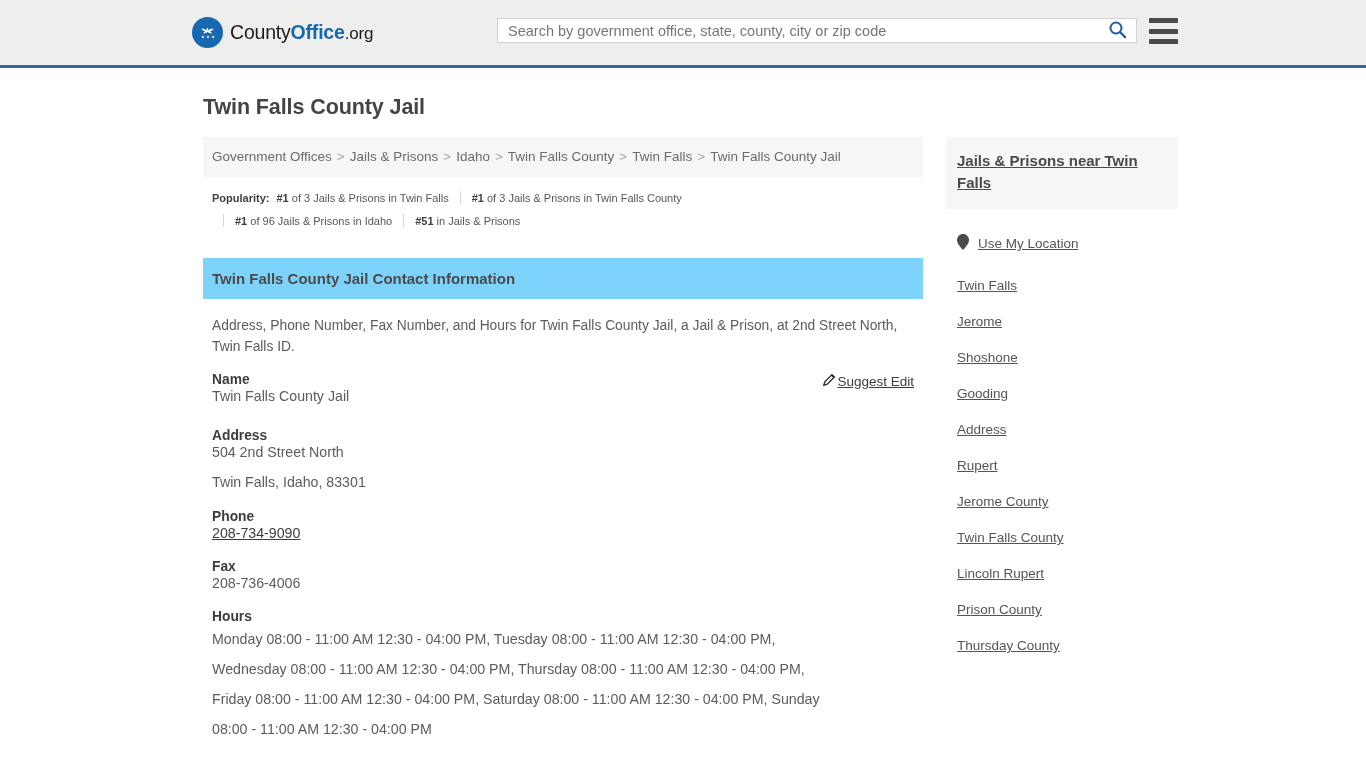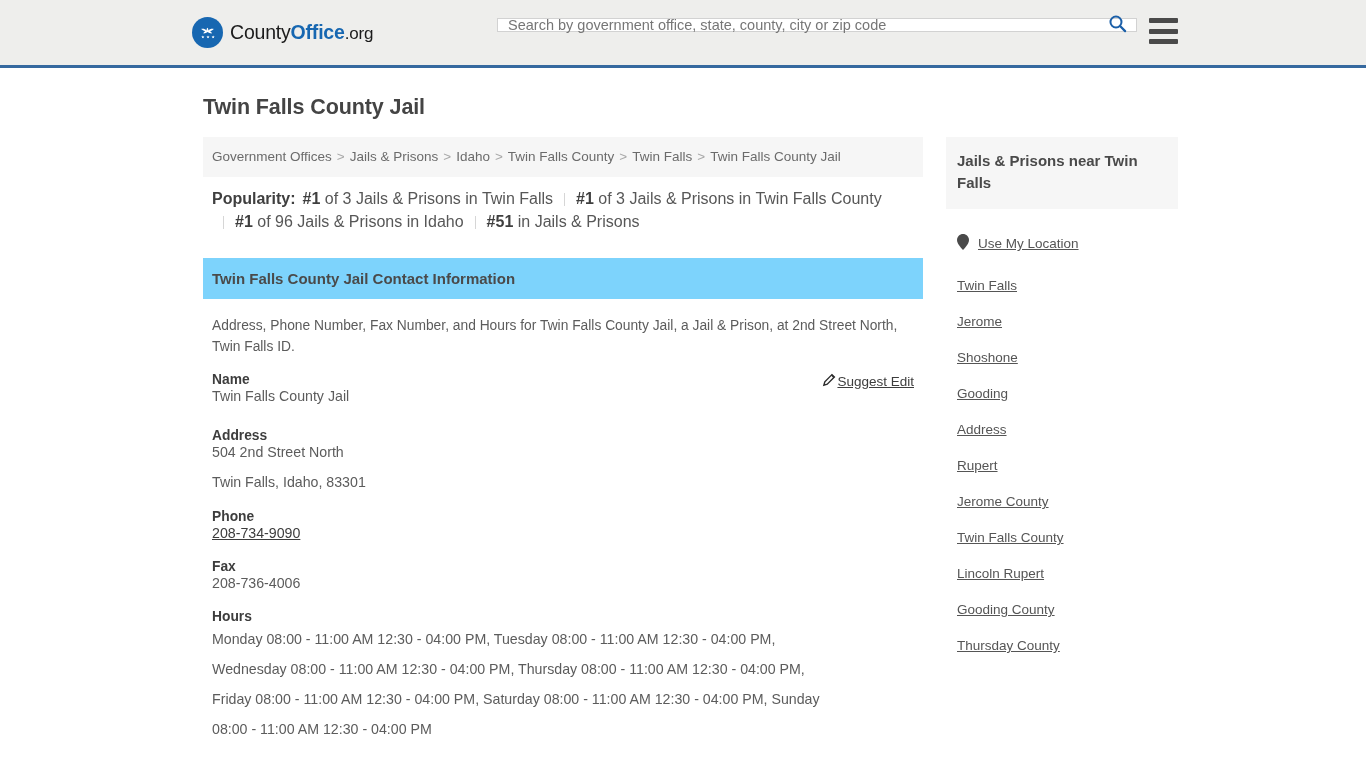--- a/index.html
+++ b/index.html
@@ -47,21 +47,21 @@
     white-space: nowrap;
   }
   .logo-text .b { color: #1767b1; font-weight: bold; }
   .logo-text .org { color: #1b1b1b; font-size: 17px; }
 
   .search-wrap {
     position: absolute;
     left: 497px;
     top: 18px;
     width: 640px;
-    height: 14px;
+    height: 25px;
     display: flex;
     align-items: center;
     background: #ffffff;
     border: 1px solid #d2d2d2;
   }
   .search-input {
     flex: 1;
     height: 27px;
     border: 0;
     outline: none;
@@ -140,21 +140,21 @@
     text-decoration: none;
   }
   .breadcrumb .sep {
     color: #a8a8a8;
     margin: 0 5px;
   }
 
   
   .popularity {
     padding: 10px 9px 6px 9px;
-    font-size: 16px;
+    font-size: 11px;
     color: #575757;
     line-height: 23px;
   }
   .popularity .lbl { font-weight: bold; color: #3f3f3f; margin-right: 7px; }
   .pop-item { white-space: nowrap; }
   .pop-item b { color: #3f3f3f; }
   .pop-div {
     display: inline-block;
     border-left: 1px solid #d6d6d6;
     height: 13px;
@@ -228,20 +228,21 @@
 
   
   .side-bar-head {
     background: #f6f6f6;
     padding: 13px 11px 15px 11px;
     margin-top: 17px;
     font-size: 15px;
     font-weight: bold;
     color: #4a4a4a;
     line-height: 22px;
+    text-decoration: underline;
   }
   .side-list { padding: 0 11px; }
   .side-item {
     display: flex;
     align-items: center;
     gap: 9px;
     margin-top: 21px;
     font-size: 13.5px;
   }
   .side-item a {
@@ -386,21 +387,21 @@
             <div class="side-item">
               <a href="#">Jerome County</a>
             </div>
             <div class="side-item">
               <a href="#">Twin Falls County</a>
             </div>
             <div class="side-item">
               <a href="#">Lincoln Rupert</a>
             </div>
             <div class="side-item">
-              <a href="#">Gooding County</a>
+              <a href="#">Prison County</a>
             </div>
             <div class="side-item">
               <a href="#">Thursday County</a>
             </div>
           </div>
       </div>
     </div>
 
   </div>
 </div>

